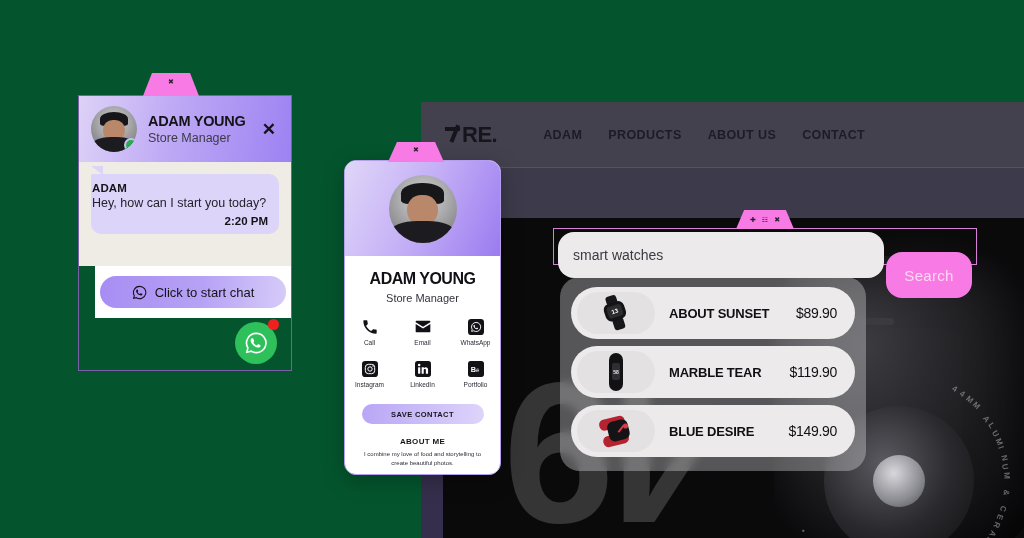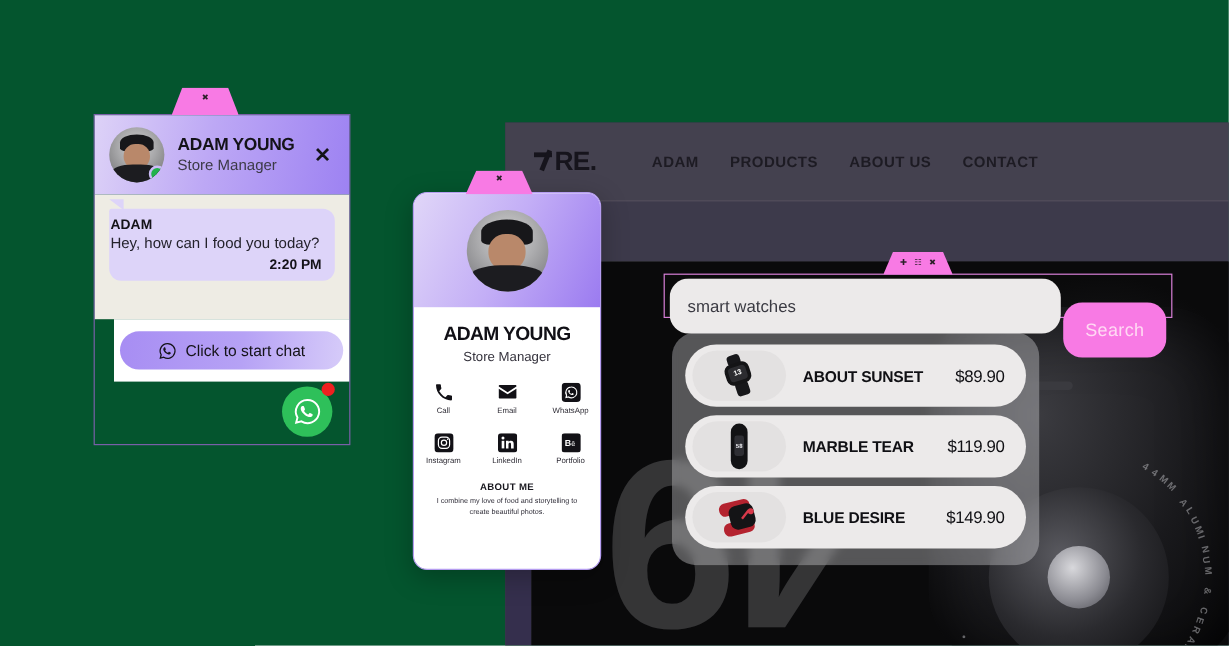--- a/index.html
+++ b/index.html
@@ -540,21 +540,21 @@
       <div id="chat-id">
         <div id="chat-name">ADAM YOUNG</div>
         <div id="chat-role">Store Manager</div>
       </div>
       <div id="chat-close">✕</div>
     </div>
 
     <div id="chat-body">
       <div id="chat-bubble">
         <div id="bubble-sender">ADAM</div>
-        <div id="bubble-text">Hey, how can I food you today?</div>
+        <div id="bubble-text">Hey, how can I start you today?</div>
         <div id="bubble-time">2:20 PM</div>
       </div>
     </div>
 
     <div id="chat-footer">
       <button id="start-chat-btn">
         <svg width="15" height="15" viewBox="0 0 24 24">
           <path fill="none" stroke="#141318" stroke-width="1.7" d="M12 2.2A9.8 9.8 0 0 0 3.7 17L2.6 21.4l4.5-1.1A9.8 9.8 0 1 0 12 2.2z"></path>
           <path fill="#141318" d="M9.2 7.6c-.2-.5-.4-.5-.6-.5h-.5c-.2 0-.5.1-.7.4-.3.3-.9.9-.9 2.1s.9 2.4 1 2.6c.1.2 1.7 2.8 4.3 3.8 2.1.8 2.6.7 3 .6.5-.1 1.4-.6 1.6-1.2.2-.6.2-1.1.1-1.2-.1-.1-.2-.2-.5-.3l-1.7-.8c-.2-.1-.4-.1-.6.1l-.8 1c-.1.2-.3.2-.5.1-.2-.1-1.1-.4-2-1.2-.7-.6-1.2-1.4-1.3-1.7-.1-.2 0-.3.1-.4l.4-.5c.1-.2.2-.3.2-.5.1-.2 0-.3 0-.5l-.6-1.9z"></path>
         </svg>
@@ -645,18 +645,19 @@
           <svg width="16" height="16" viewBox="0 0 24 24">
             <rect x="0" y="0" width="24" height="24" rx="4" fill="#121116"></rect>
             <text x="4" y="16.5" font-family="Liberation Sans, sans-serif" font-size="11" font-weight="bold" fill="#fff">B</text>
             <text x="12" y="16.5" font-family="Liberation Sans, sans-serif" font-size="9" fill="#fff">ē</text>
           </svg>
         </span>
         <span class="biz-icon-label">Portfolio</span>
       </div>
     </div>
 
+    <button id="save-contact-btn">SAVE CONTACT</button>
 
     <div id="about-title">ABOUT ME</div>
     <div id="about-text">I combine my love of food and storytelling to create beautiful photos.</div>
   </div>
 
 </div>
 
 </body></html>

